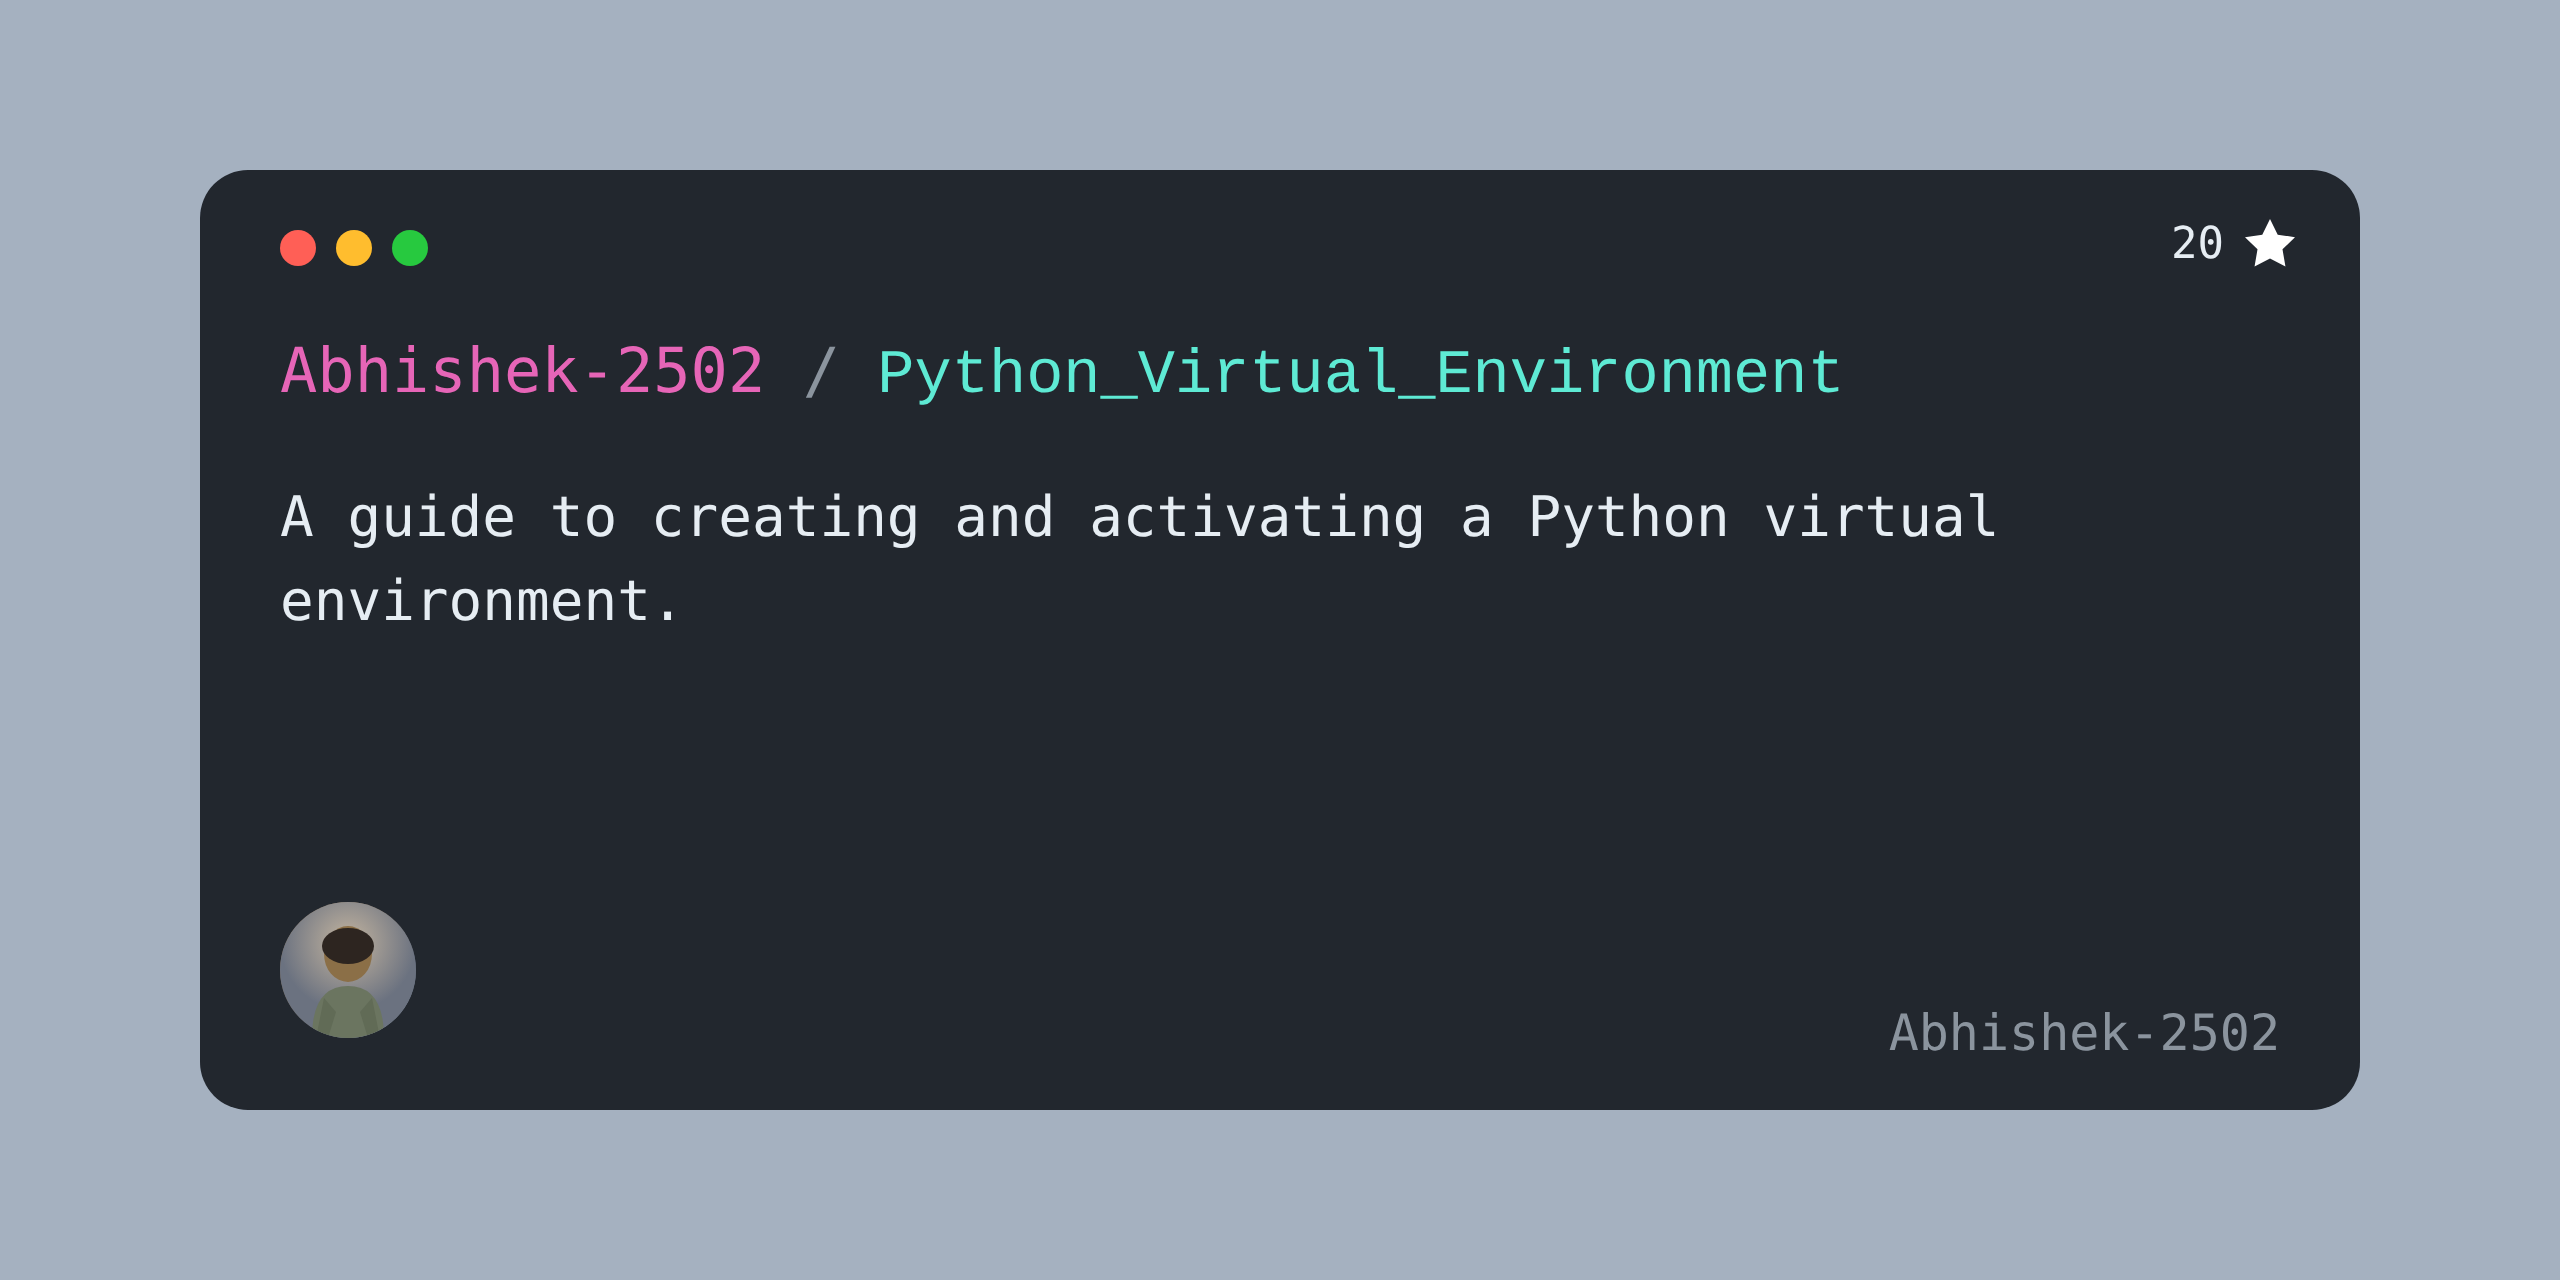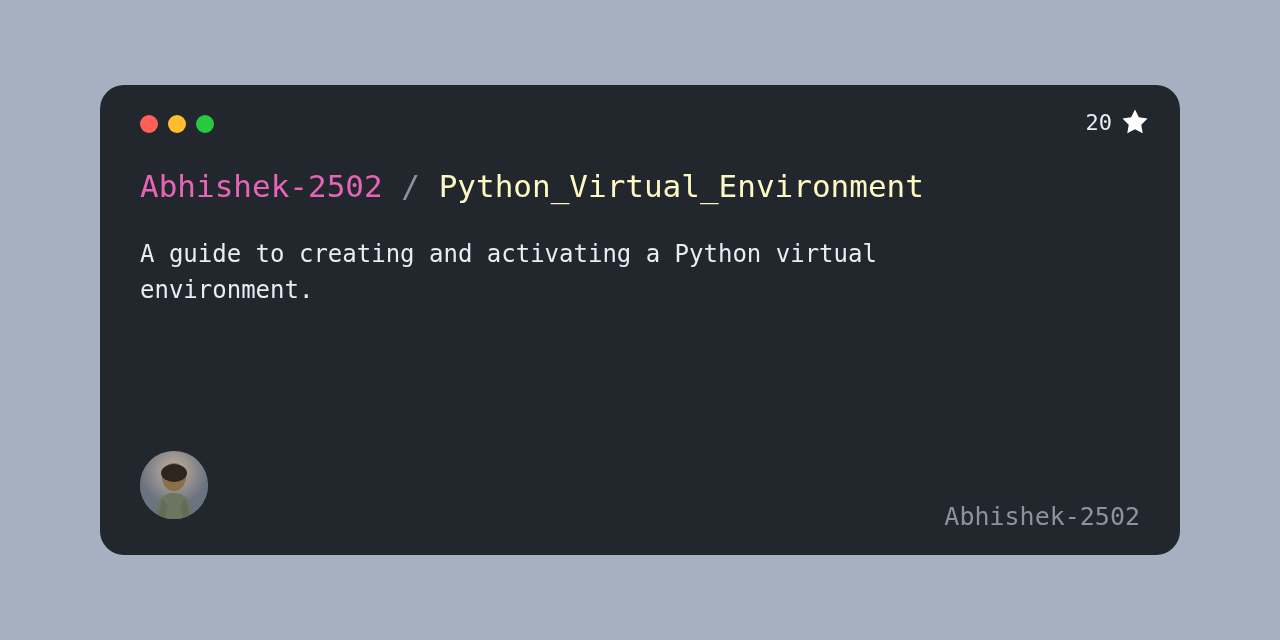--- a/index.html
+++ b/index.html
@@ -53,23 +53,23 @@
       width: 30px;
       height: 30px;
     }
     .title-line {
       font-size: 31px;
       margin-bottom: 28px;
       line-height: 1.4;
     }
     .owner { color: #e665b7; }
     .separator { color: #8b949e; }
-    .repo { color: #fef9c3; }
+    .repo { color: #5eead4; font-family: Liberation Mono, monospace; }
     .description {
-      font-size: 24px;
+      font-size: 28px;
       color: #e6edf3;
       line-height: 1.5;
       max-width: 920px;
     }
     .avatar {
       position: absolute;
       bottom: 36px;
       left: 40px;
       width: 68px;
       height: 68px;

